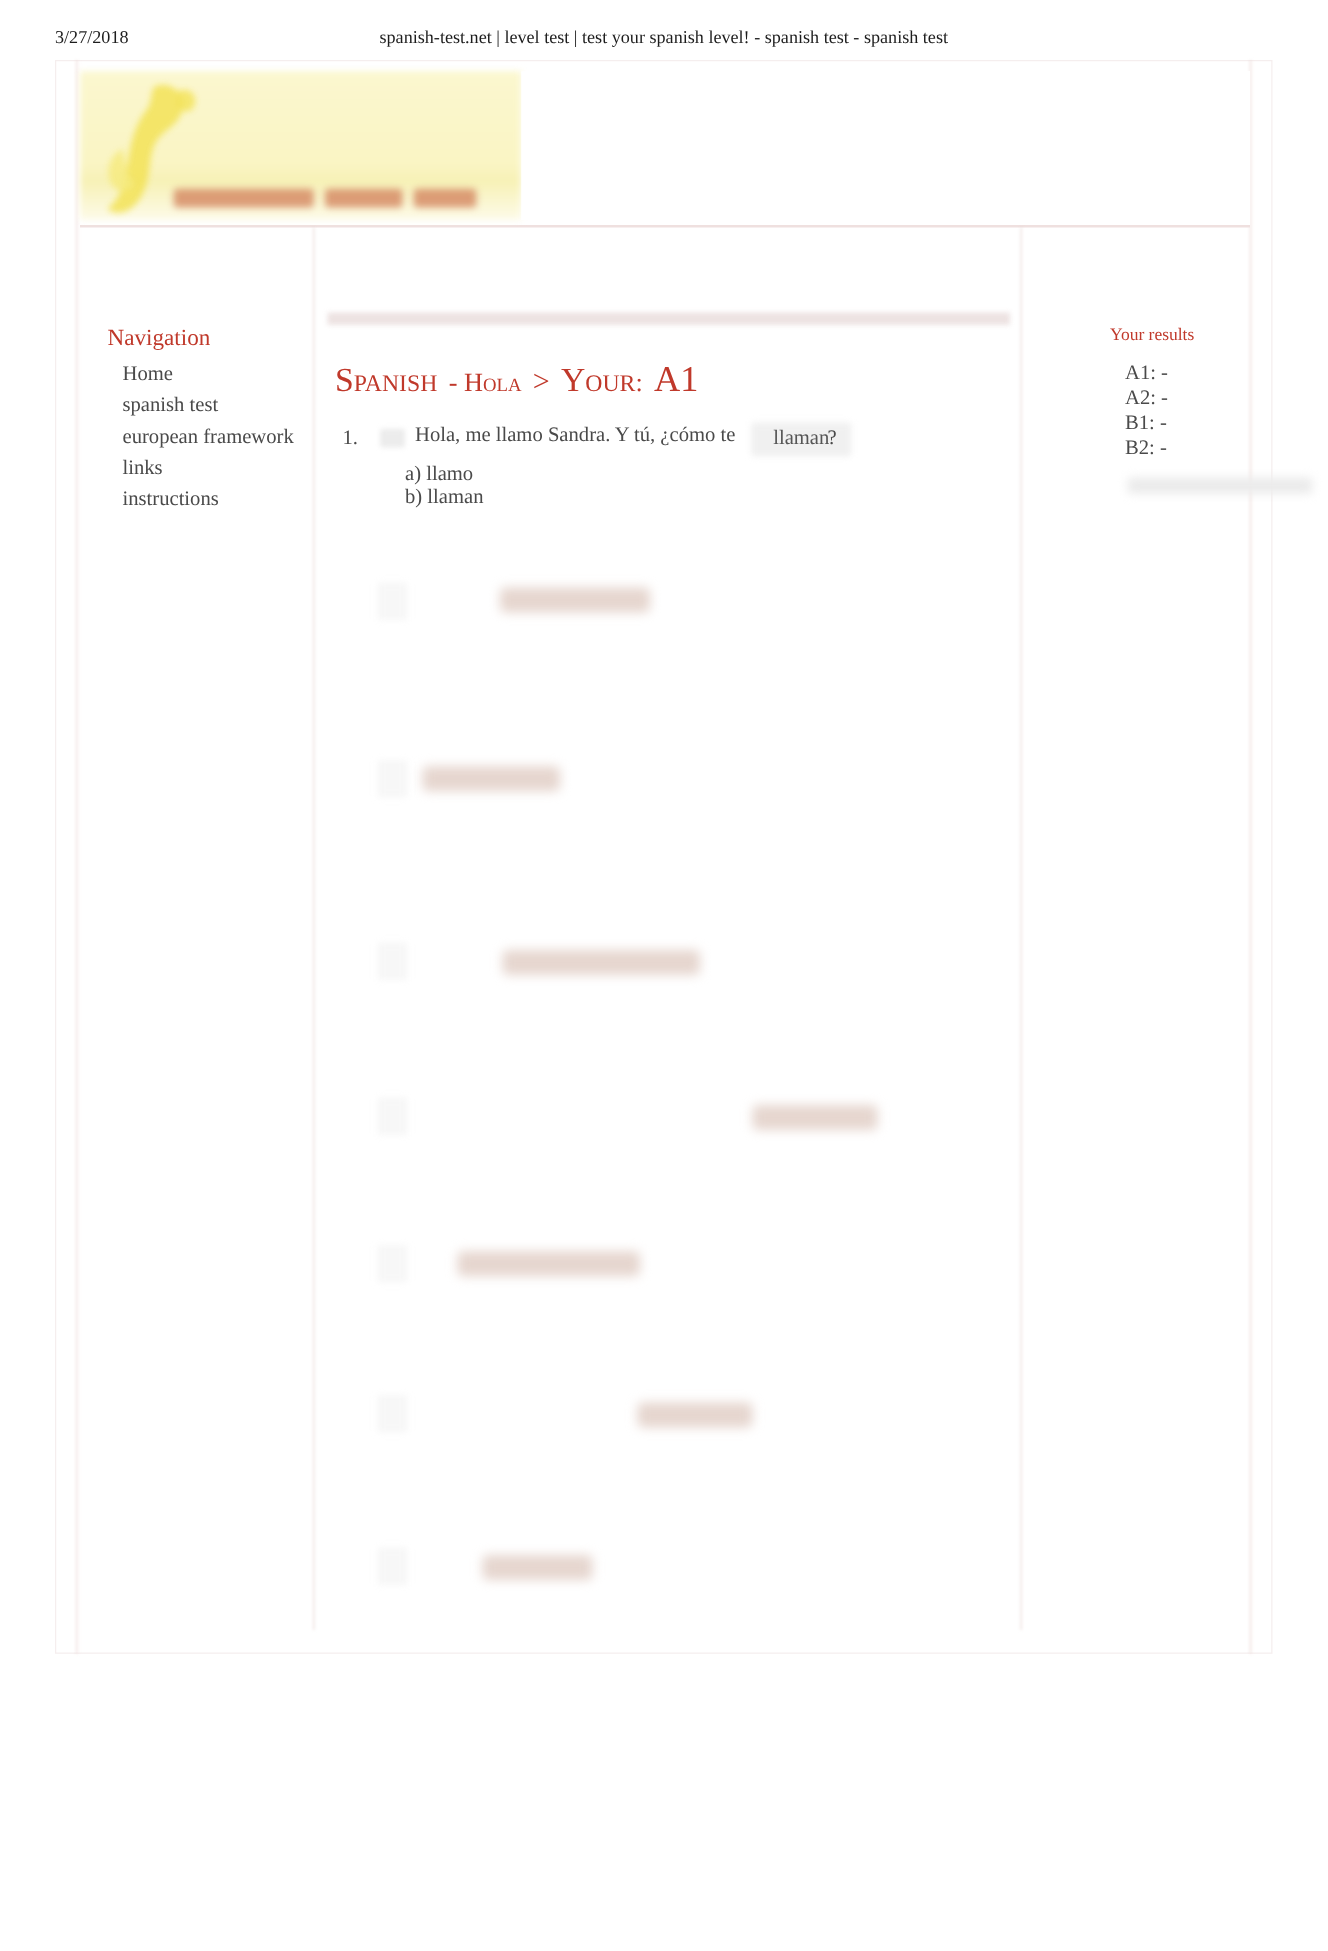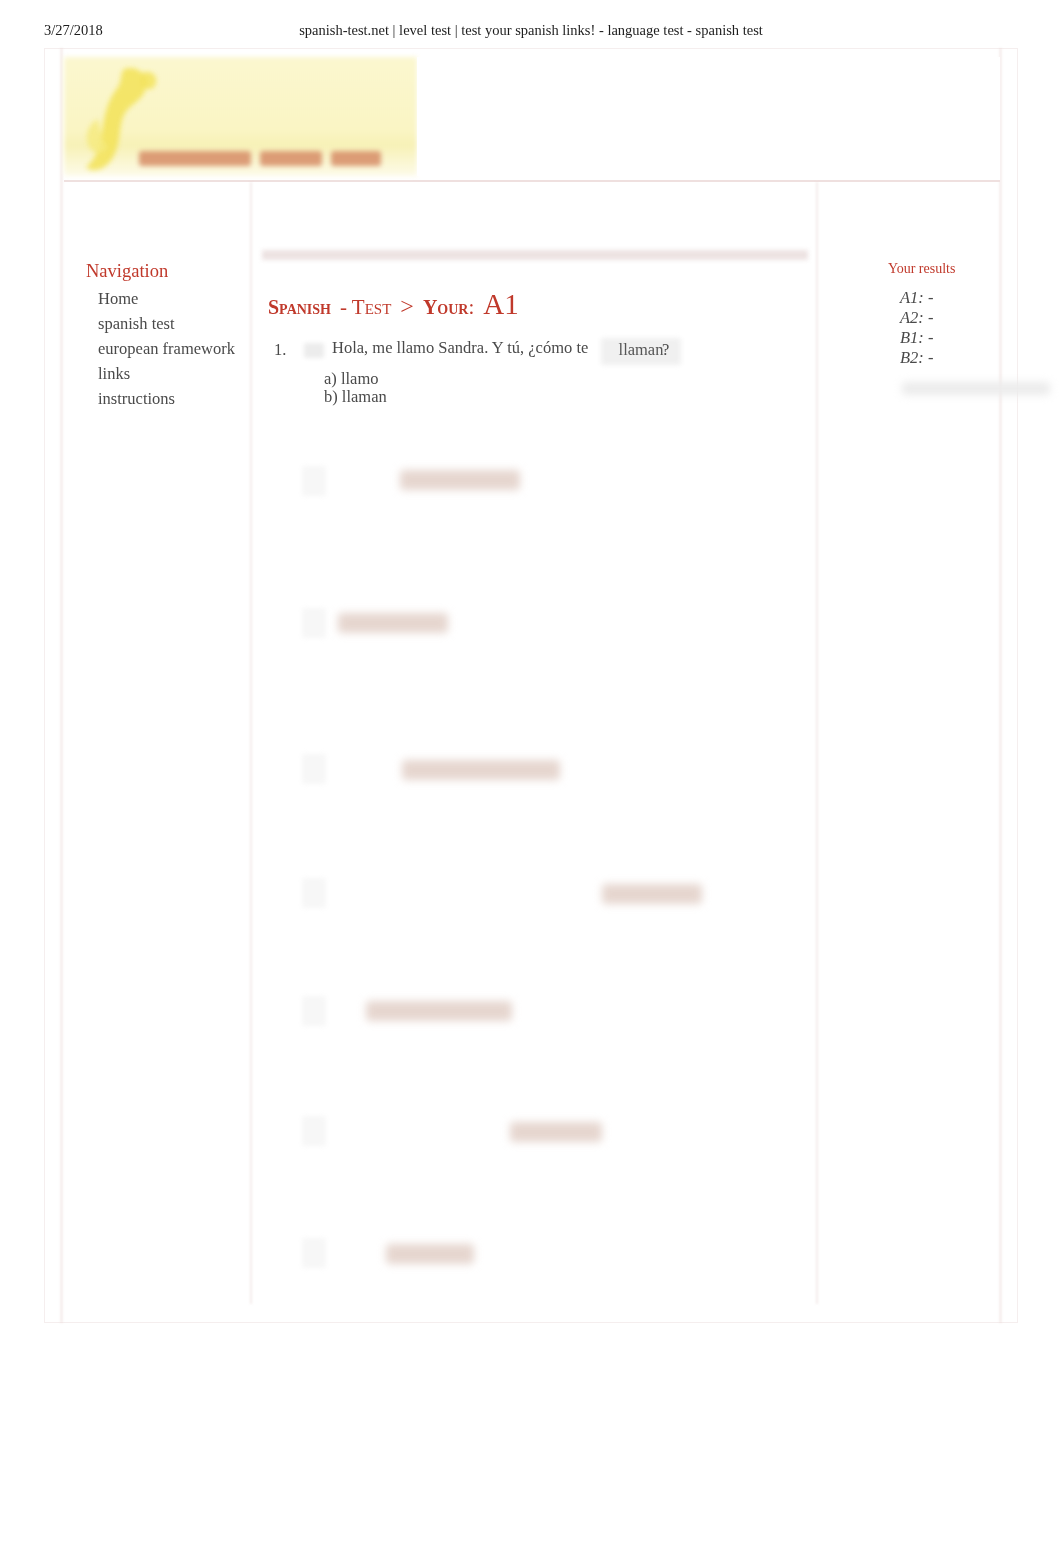--- a/index.html
+++ b/index.html
@@ -191,21 +191,21 @@
   }
   .test-title {
     position: absolute;
     left: 14px;
     top: 108px;
     color: #c0392b;
     white-space: nowrap;
     font-variant: small-caps;
     line-height: 1;
   }
-  .tt-lg { font-size: 20px; font-weight: bold; }
+  .tt-lg { font-size: 27px; }
   .tt-sm { font-size: 21px; }
   .tt-gt { font-size: 24px; }
   .tt-a1 { font-size: 29px; text-align: center; }
   .tt-sp { display: inline-block; width: 9px; }
 
   
   .q-block {
     position: absolute;
     left: 0;
     top: 156px;
@@ -317,39 +317,38 @@
     top: 106px;
     list-style: none;
     margin: 0;
     padding: 0;
   }
   .results-list li {
     font-size: 16.5px;
     color: #4a4a4a;
     line-height: 20px;
     white-space: nowrap;
-    font-style: italic;
   }
   .results-smudge {
     position: absolute;
     left: 82px;
     top: 200px;
     width: 148px;
     height: 13px;
     background: #ebebeb;
     filter: blur(4px);
     border-radius: 3px;
   }
 </style>
 </head>
 <body>
 
 <div class="print-header">
   <div class="print-date">3/27/2018</div>
-  <div class="print-title">spanish-test.net | level test | test your spanish links! - language test - spanish test</div>
+  <div class="print-title">spanish-test.net | level test | test your spanish level! - spanish test - spanish test</div>
 </div>
 
 <div class="page-frame">
 
   <div class="frame-edge-left"></div>
   <div class="frame-edge-right"></div>
 
   <div class="masthead">
     <div class="logo-band"></div>
     <div class="logo-mark">
@@ -381,21 +380,21 @@
         <li><span>links</span></li>
         <li><span>instructions</span></li>
       </ul>
     </div>
 
     <div class="main-col">
 
       <div class="main-topbar"></div>
 
       <div class="test-title">
-        <span class="tt-lg">Spanish</span><span class="tt-sp"></span><span class="tt-sm">- Test</span><span class="tt-sp"></span><span class="tt-gt">&gt;</span><span class="tt-sp"></span><span class="tt-lg">Your</span><span class="tt-sm">:</span><span class="tt-sp"></span><span class="tt-a1">A1</span>
+        <span class="tt-lg">Spanish</span><span class="tt-sp"></span><span class="tt-sm">- Hola</span><span class="tt-sp"></span><span class="tt-gt">&gt;</span><span class="tt-sp"></span><span class="tt-lg">Your</span><span class="tt-sm">:</span><span class="tt-sp"></span><span class="tt-a1">A1</span>
       </div>
 
       <div class="q-block">
         <div class="q-row">
           <span class="q-num">1.</span>
           <span class="q-radio"></span>
           <span class="q-text">Hola, me llamo Sandra. Y tú, ¿cómo te</span>
           <span class="q-field"></span>
           <span class="q-field-text">llaman</span>
           <span class="q-qmark">?</span>

